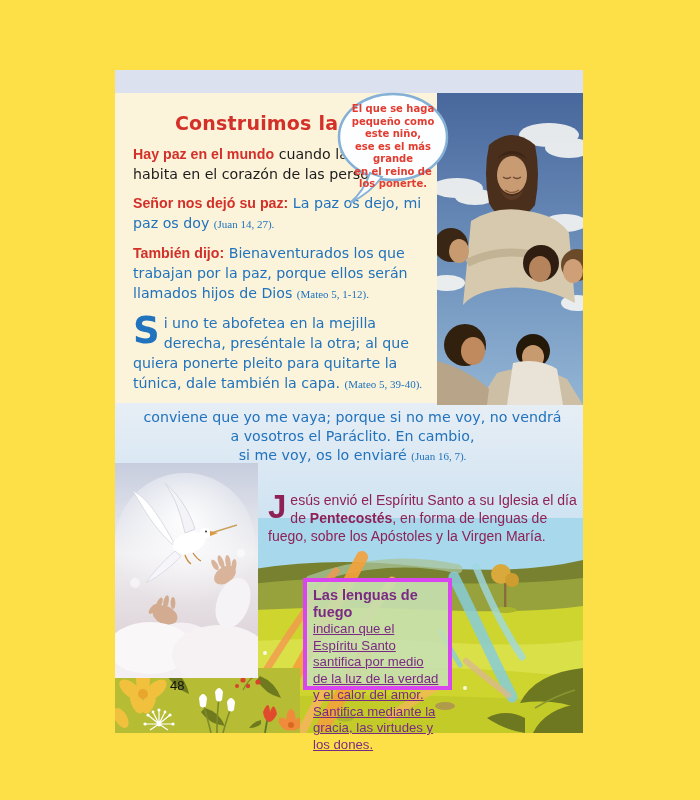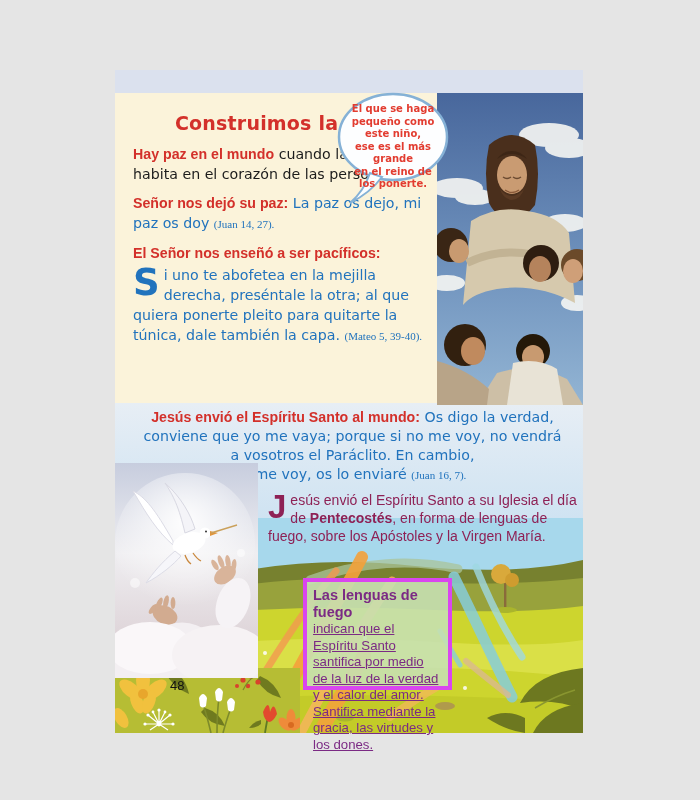--- a/index.html
+++ b/index.html
@@ -1,16 +1,16 @@
 <!DOCTYPE html>
 <html lang="es"><head>
 <meta charset="utf-8">
 <style>
   html,body{margin:0;padding:0;background:#fff;}
-  .page{position:relative;width:700px;height:800px;background:#e5e5e5;overflow:hidden;
+  .page{position:relative;width:700px;height:800px;background:#fde047;overflow:hidden;
         font-family:"DejaVu Sans","Liberation Sans",sans-serif;}
   .abs{position:absolute;}
 
   
   .top-band{left:115px;top:70px;width:468px;height:23px;background:#dbe1ee;}
 
   
   .cream{left:115px;top:93px;width:468px;height:310px;background:#fbf3da;}
   .cream-text{left:117px;top:100px;width:322px;padding:8px 14px 0 16px;box-sizing:border-box;}
   .title{color:#d3302a;font-weight:bold;font-size:19px;text-align:center;margin:4px 0 10px 0;
@@ -130,22 +130,22 @@
     </div>
   </div>
 
   <div class="abs cream-text">
     <div class="title">Construimos la paz</div>
 
     <p class="para"><span class="lead">Hay paz en el mundo</span><span> cuando la paz habita en el corazón de las personas.</span></p>
 
     <p class="para"><span class="lead">Señor nos dejó su paz:</span><span class="blue"> La paz os dejo, mi paz os doy </span><span class="blue ref">(Juan 14, 27).</span></p>
 
-
-    <p class="para" style="margin-bottom:2px;"><span class="lead">El Señor nos enseñó a ser pacíficos:</span></p>
+    <p class="para"><span class="lead">También dijo:</span><span class="blue"> Bienaventurados los que trabajan por la paz, porque ellos serán llamados hijos de Dios </span><span class="blue ref">(Mateo 5, 1-12).</span></p>
+
 
     <p class="para"><span class="dropcap-s">S</span><span class="blue">i uno te abofetea en la mejilla derecha, preséntale la otra; al que quiera ponerte pleito para quitarte la túnica, dale también la capa. </span><span class="blue ref">(Mateo 5, 39-40).</span></p>
   </div>
 
   <div class="abs middle-sky"></div>
 
   <div class="abs landscape">
     <svg width="468" height="215" viewBox="0 0 468 215">
       <rect width="468" height="80" fill="#a7d8ec"></rect>
       <path d="M0,92 Q140,30 300,48 Q400,58 468,42 L468,120 L0,120 Z" fill="#77812f"></path>
@@ -194,21 +194,20 @@
       </g>
     </svg>
   </div>
 
   <div class="abs tongues">
     <div class="tongues-head">Las lenguas de fuego</div>
     <div class="tongues-body">indican que el Espíritu Santo santifica por medio de la luz de la verdad y el calor del amor. Santifica mediante la gracia, las virtudes y los dones.</div>
   </div>
 
   <div class="abs quote">
-    <div><span class="lead">Jesús envió el Espíritu Santo al mundo:</span><span class="blue"> Os digo la verdad,</span></div>
     <div class="blue">conviene que yo me vaya; porque si no me voy, no vendrá</div>
     <div class="blue">a vosotros el Paráclito. En cambio,</div>
     <div><span class="blue">si me voy, os lo enviaré </span><span class="blue ref">(Juan 16, 7).</span></div>
   </div>
 
   <div class="abs pentecost">
     <span class="dropcap-j">J</span><span>esús envió el Espíritu Santo a su Iglesia el día de </span><b>Pentecostés</b><span>, en forma de lenguas de fuego, sobre los Apóstoles y la Virgen María.</span>
   </div>
 
   <div class="abs dove">

